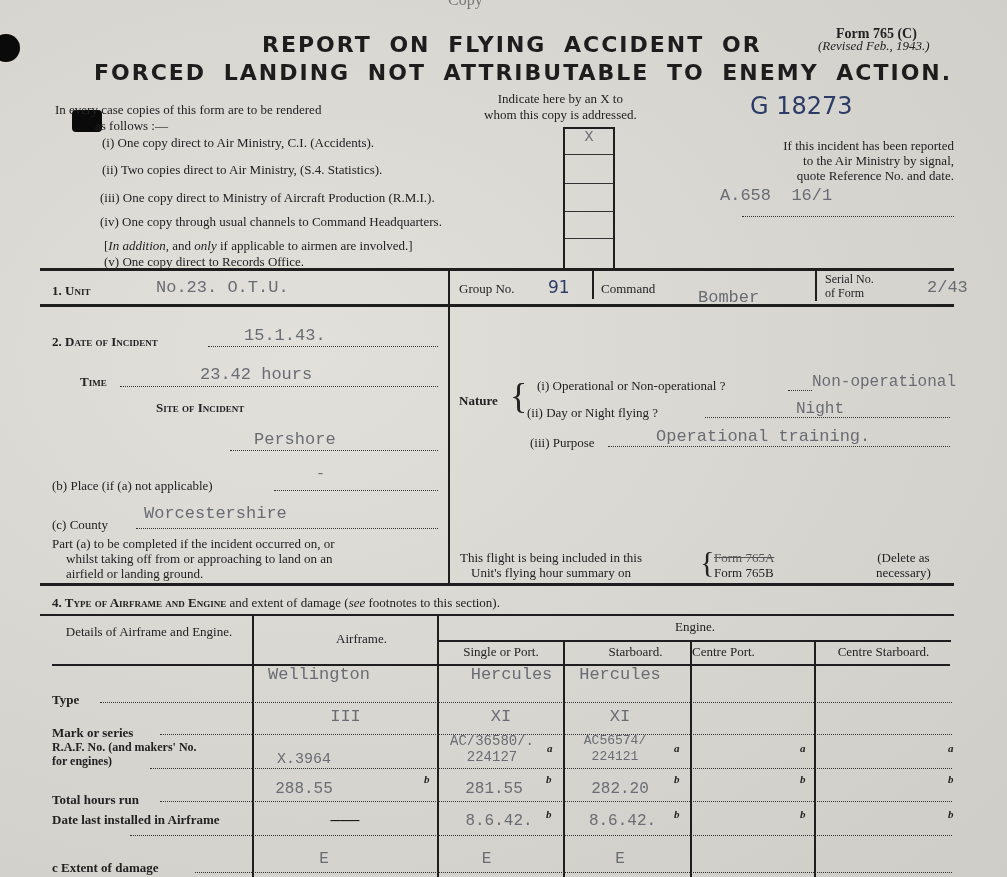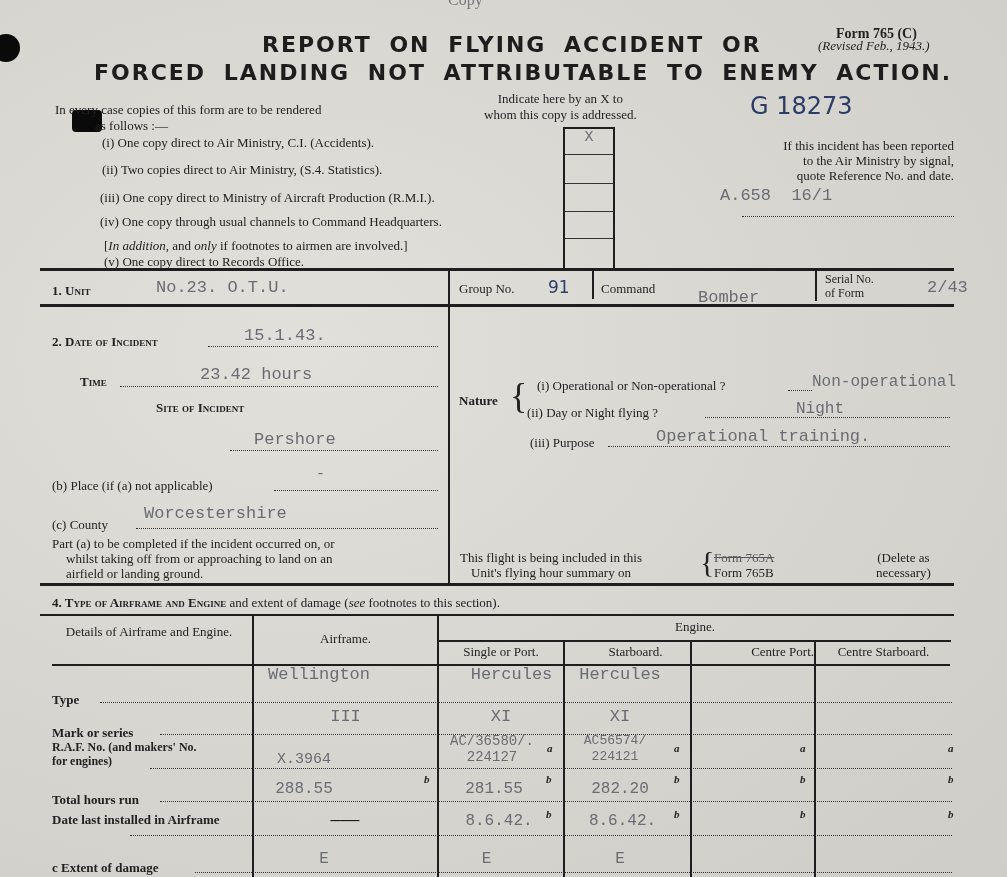--- a/index.html
+++ b/index.html
@@ -37,21 +37,21 @@
   <div class="abs ink" style="left:750px;top:92px;font-size:24px;text-align:right;">G 18273</div>
 
   <div class="abs small" style="left:55px;top:94px;margin-top:8px;">
     <div>In every case copies of this form are to be rendered</div>
     <div style="padding-left:40px;">as follows :—</div>
   </div>
   <div class="abs small" style="left:102px;top:135px;">(i) One copy direct to Air Ministry, C.I. (Accidents).</div>
   <div class="abs small" style="left:102px;top:162px;">(ii) Two copies direct to Air Ministry, (S.4. Statistics).</div>
   <div class="abs small" style="left:100px;top:190px;">(iii) One copy direct to Ministry of Aircraft Production (R.M.I.).</div>
   <div class="abs small" style="left:100px;top:214px;">(iv) One copy through usual channels to Command Headquarters.</div>
-  <div class="abs small" style="left:104px;top:238px;">[<i>In addition,</i><span> and </span><i>only</i><span> if footnotes to airmen are involved.]</span></div>
+  <div class="abs small" style="left:104px;top:238px;">[<i>In addition,</i><span> and </span><i>only</i><span> if applicable to airmen are involved.]</span></div>
   <div class="abs small" style="left:104px;top:254px;">(v) One copy direct to Records Office.</div>
 
   <div class="abs small" style="left:484px;top:91px;text-align:center;">
     <div>Indicate here by an X to</div>
     <div>whom this copy is addressed.</div>
   </div>
 
   <div class="abs" style="left:563px;top:127px;width:48px;height:140px;border:2px solid #1e1e1e;border-bottom:none;">
     <div class="mono" style="height:25px;border-bottom:1.5px solid #333;text-align:center;font-size:15px;">X</div>
     <div style="height:28px;border-bottom:1.5px solid #333;"></div>
@@ -148,25 +148,25 @@
 
   <div class="vline" style="left:252px;top:616px;width:2px;height:261px;"></div>
   <div class="vline" style="left:437px;top:616px;width:2px;height:261px;"></div>
   <div class="vline" style="left:563px;top:641px;width:2px;height:236px;"></div>
   <div class="vline" style="left:690px;top:641px;width:2px;height:236px;"></div>
   <div class="vline" style="left:814px;top:641px;width:2px;height:236px;"></div>
   <div class="hline" style="left:439px;top:640px;width:512px;height:1.5px;"></div>
   <div class="hline" style="left:52px;top:664px;width:898px;height:2px;"></div>
 
   <div class="abs small" style="left:54px;top:624px;width:190px;text-align:center;line-height:15px;">Details of Airframe and Engine.</div>
-  <div class="abs small" style="left:254px;top:631px;width:183px;text-align:center;">Airframe.</div>
+  <div class="abs small" style="left:254px;top:631px;width:183px;text-align:center;padding-left:16px;">Airframe.</div>
   <div class="abs small" style="left:439px;top:619px;width:512px;text-align:center;">Engine.</div>
   <div class="abs small" style="left:439px;top:644px;width:124px;text-align:center;">Single or Port.</div>
   <div class="abs small" style="left:565px;top:644px;width:141px;text-align:center;">Starboard.</div>
-  <div class="abs small" style="left:692px;top:644px;width:122px;text-align:right;">Centre Port.</div>
+  <div class="abs small" style="left:692px;top:644px;width:122px;text-align:left;">Centre Port.</div>
   <div class="abs small" style="left:816px;top:644px;width:135px;text-align:center;">Centre Starboard.</div>
 
   <div class="dots" style="left:100px;top:702px;width:852px;"></div>
   <div class="dots" style="left:160px;top:734px;width:792px;"></div>
   <div class="dots" style="left:150px;top:768px;width:802px;"></div>
   <div class="dots" style="left:160px;top:801px;width:792px;"></div>
   <div class="dots" style="left:130px;top:835px;width:822px;"></div>
   <div class="dots" style="left:195px;top:872px;width:757px;"></div>
 
   <div class="abs small bold" style="left:52px;top:692px;">Type</div>

